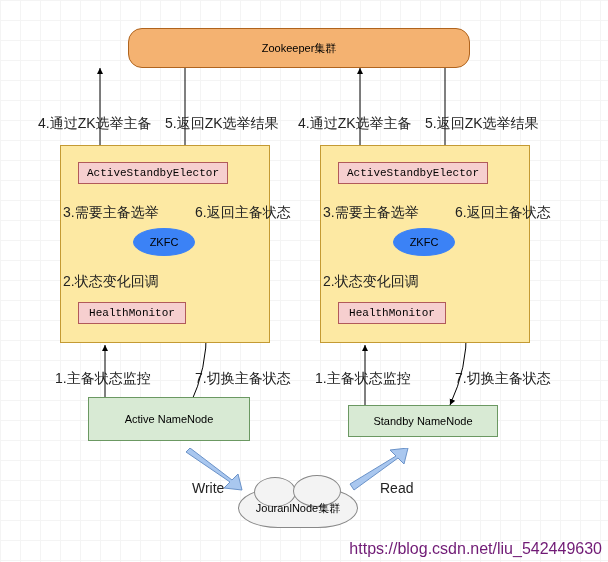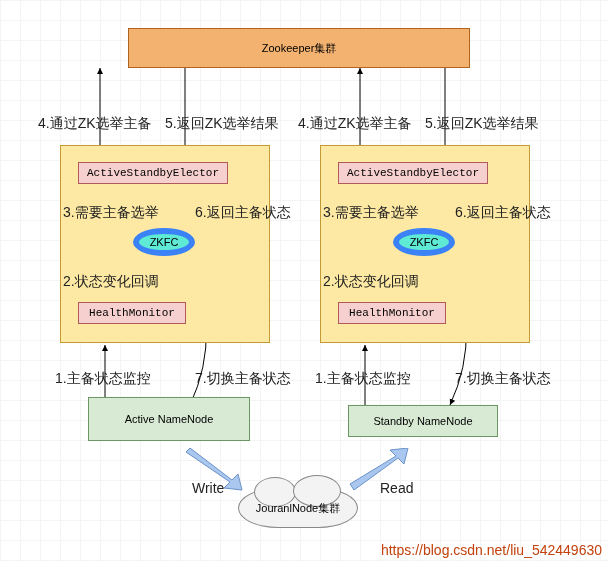--- a/index.html
+++ b/index.html
@@ -12,34 +12,34 @@
     font-size: 11px;
     background:
       linear-gradient(to right, #f4f4f4 1px, transparent 1px) 0 0 / 20px 20px,
       linear-gradient(to bottom, #f4f4f4 1px, transparent 1px) 0 0 / 20px 20px,
       #fff;
   }
   .box { position: absolute; display: flex; align-items: center; justify-content: center; text-align: center; }
   .zookeeper { background:#f4b271; border:1px solid #b0641e; }
   .panel { background:#fde9a3; border:1px solid #c49a33; }
   .inner { background:#f6cfcf; border:1px solid #b15a5a; font-family: "Courier New", monospace; }
-  .zkfc { background:#5eead4; border:6px solid #3b82f6; border-radius:50%; }
+  .zkfc { background:#3b82f6; border:1px solid #3b82f6; border-radius:50%; }
   .namenode { background:#d8ead4; border:1px solid #6b9862; }
   .cloud {
     position:absolute; background:#f3f3f3; border:1px solid #888;
     border-radius: 60px / 30px; display:flex; align-items:center; justify-content:center;text-align:center;
   }
   .cloud::before, .cloud::after {
     content:''; position:absolute; background:#f3f3f3; border:1px solid #888; border-radius:50%;
   }
   .cloud::before { width:40px; height:28px; top:-12px; left:15px; }
   .cloud::after  { width:46px; height:30px; top:-14px; right:16px; }
   .cloud span { position:relative; z-index:2; }
   .label { position:absolute; font-size:14px; white-space:nowrap; color:#222; }
-  .wm { position:absolute; font-size:14px; color:#c2410c; }
+  .wm { position:absolute; font-size:16px; color:#701a75; }
   svg.lines { position:absolute; top:0; left:0; pointer-events:none; }
   .big-arrow { position:absolute; }
 </style>
 </head>
 <body>
 
 <svg class="lines" width="608" height="562">
   <defs>
     <marker id="ah" markerWidth="8" markerHeight="8" refX="6" refY="3" orient="auto">
       <path d="M0,0 L6,3 L0,6 Z" fill="#000"></path>
@@ -65,21 +65,21 @@
 
   <line x1="365" y1="405" x2="365" y2="345" stroke="#000" marker-end="url(#ah)"></line>
   <line x1="395" y1="300" x2="412" y2="252" stroke="#000" marker-end="url(#ah)"></line>
   <line x1="405" y1="232" x2="378" y2="184" stroke="#000" marker-end="url(#ah)"></line>
   <line x1="360" y1="162" x2="360" y2="68" stroke="#000" marker-end="url(#ah)"></line>
   <line x1="445" y1="68" x2="445" y2="160" stroke="#000" marker-end="url(#ah)"></line>
   <line x1="455" y1="184" x2="438" y2="232" stroke="#000" marker-end="url(#ah)"></line>
   <path d="M445 250 Q485 330 450 405" fill="none" stroke="#000" marker-end="url(#ah)"></path>
 </svg>
 
-<div class="box zookeeper" style="left:128px; top:28px; width:342px; height:40px;">
+<div class="box zookeeper" style="left:128px; top:28px; width:342px; height:40px;border-radius:14px;">
   <span>Zookeeper集群</span>
 </div>
 
 <div class="box panel" style="left:60px; top:145px; width:210px; height:198px;"></div>
 <div class="box inner" style="left:78px; top:162px; width:150px; height:22px;">
   <span>ActiveStandbyElector</span>
 </div>
 <div class="box zkfc" style="left:133px; top:228px; width:62px; height:28px;">
   <span>ZKFC</span>
 </div>

